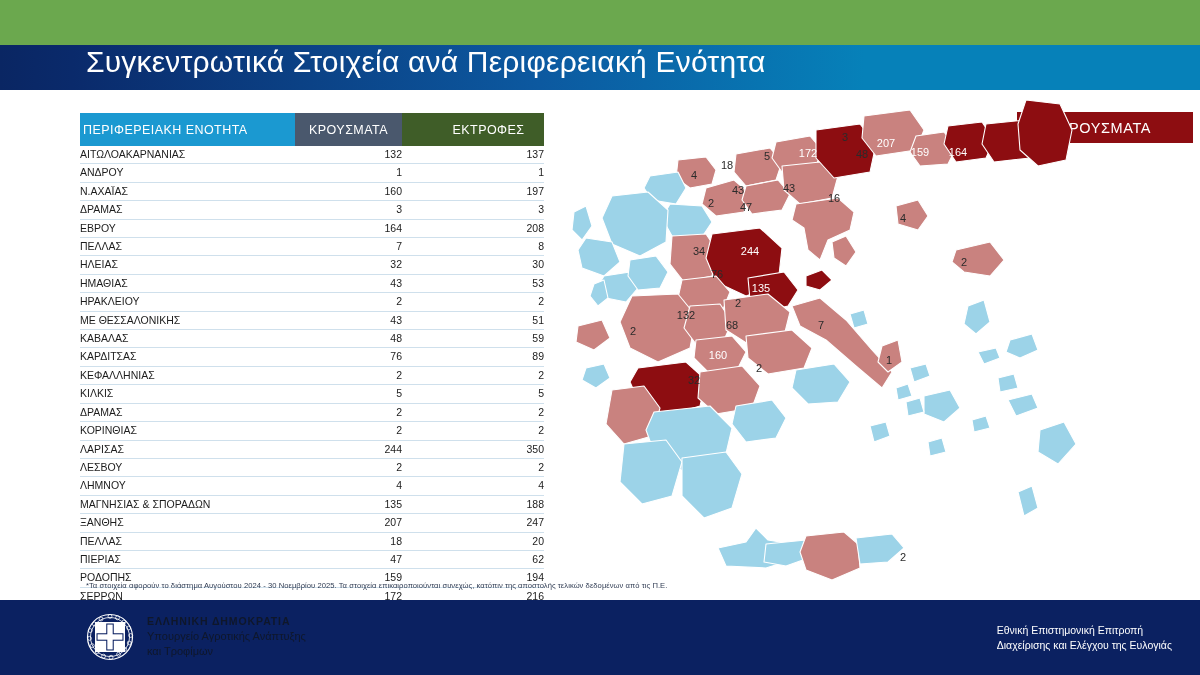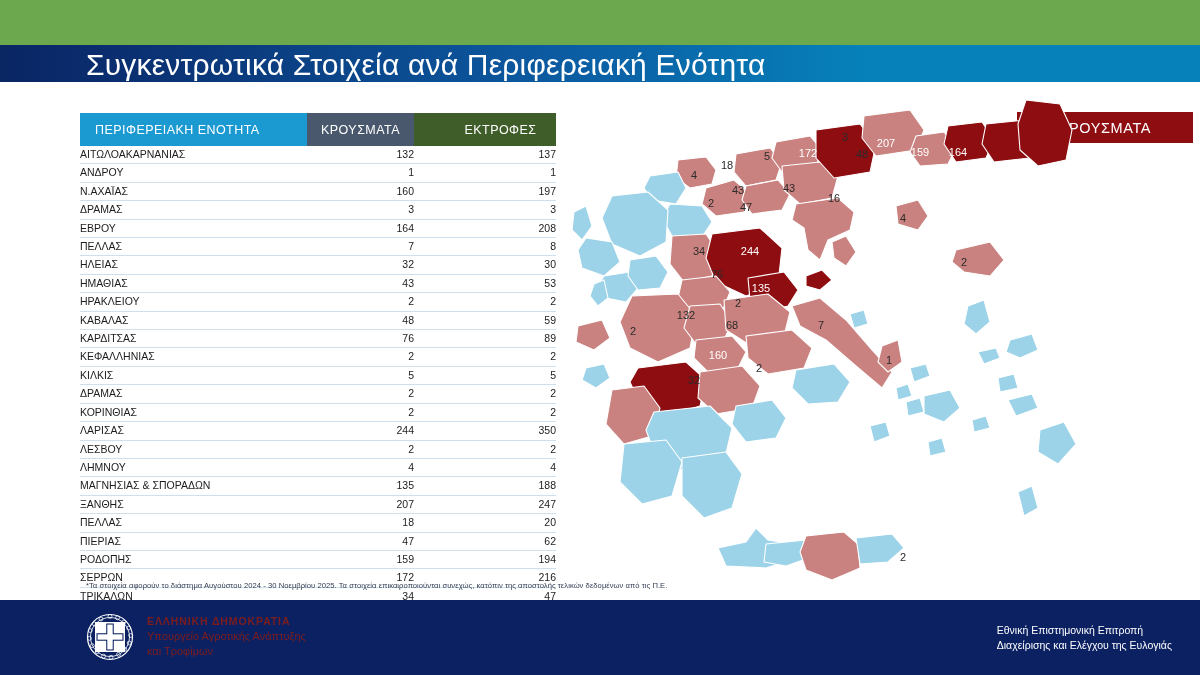--- a/index.html
+++ b/index.html
@@ -15,23 +15,23 @@
   }
 
   
   .top-green {
     position: absolute; left: 0; top: 0;
     width: 1200px; height: 45px;
     background: #6BA84E;
   }
   .title-banner {
     position: absolute; left: 0; top: 45px;
-    width: 1200px; height: 37px;
+    width: 1200px; height: 45px;
     background: linear-gradient(to right, #0a2663 0%, #0a2a6b 6%, #0c59a0 45%, #0681b9 72%, #0681b9 100%);
-    display: flex; align-items: flex-end;
+    display: flex; align-items: flex-start;
   }
   .title-banner .title-text {
     margin-left: 86px;
     color: #ffffff;
     font-size: 30px;
     font-weight: 400;
     letter-spacing: .2px;
     white-space: nowrap;
   }
   .banner-underline {
@@ -51,21 +51,21 @@
     table-layout: fixed;
   }
   table.data th {
     font-weight: 400;
     color: #ffffff;
     font-size: 12.5px;
     height: 31px;
     letter-spacing: .45px;
     vertical-align: middle;
   }
-  th.h-region  { background: #1b99d1; text-align: left;   padding-left: 15px; width: 211px; }
+  th.h-region  { background: #1b99d1; text-align: left;   padding-left: 3px; width: 211px; }
   th.h-cases   { background: #4a586d; text-align: center; width: 105px; }
   th.h-culls   { background: #3f5d28; text-align: center; width: 109px; padding-left: 32px; }
 
   table.data td {
     font-size: 10.5px;
     color: #1c1c1c;
     height: 17.4px;
     line-height: 17.4px;
     padding: 0;
     border-bottom: 1px solid #cfe0ec;
@@ -111,21 +111,21 @@
   .footer {
     position: absolute; left: 0; top: 600px;
     width: 1200px; height: 75px;
     background: #0b2161;
   }
   .footer-left {
     position: absolute; left: 86px; top: 613px;
     display: flex; align-items: center; gap: 13px;
   }
   .emblem { width: 48px; height: 48px; }
-  .ministry-lines { color: #7f1d1d; line-height: 1.42; }
+  .ministry-lines { color: #0f172a; line-height: 1.42; }
   .ministry-lines .l1 { font-size: 10.5px; font-weight: bold; letter-spacing: .9px; }
   .ministry-lines .l2,
   .ministry-lines .l3 { font-size: 11px; font-weight: 400; }
 
   .footer-right {
     position: absolute; right: 28px; top: 623px;
     text-align: left; color: #ffffff;
     font-size: 10.5px; line-height: 1.45;
   }
 </style>
@@ -186,20 +186,25 @@
         </tr>
         <tr>
           <td class="c-region">ΗΜΑΘΙΑΣ</td>
           <td class="c-num">43</td>
           <td class="c-num">53</td>
         </tr>
         <tr>
           <td class="c-region">ΗΡΑΚΛΕΙΟΥ</td>
           <td class="c-num">2</td>
           <td class="c-num">2</td>
+        </tr>
+        <tr>
+          <td class="c-region">ΜΕ ΘΕΣΣΑΛΟΝΙΚΗΣ</td>
+          <td class="c-num">43</td>
+          <td class="c-num">51</td>
         </tr>
         <tr>
           <td class="c-region">ΚΑΒΑΛΑΣ</td>
           <td class="c-num">48</td>
           <td class="c-num">59</td>
         </tr>
         <tr>
           <td class="c-region">ΚΑΡΔΙΤΣΑΣ</td>
           <td class="c-num">76</td>
           <td class="c-num">89</td>

